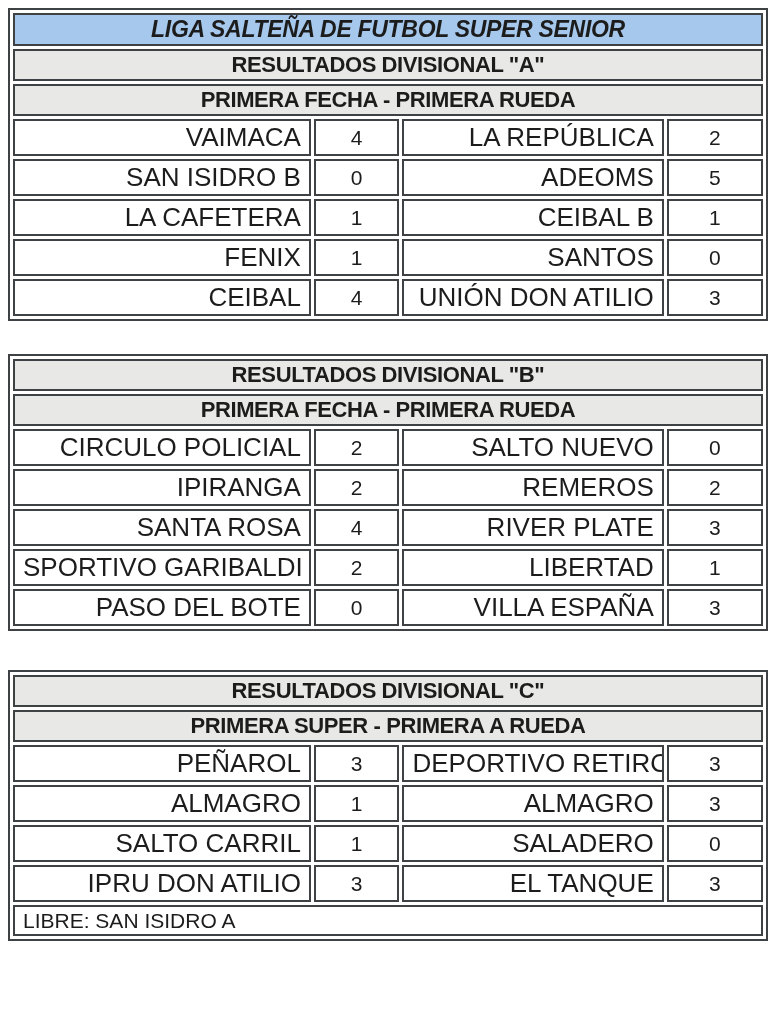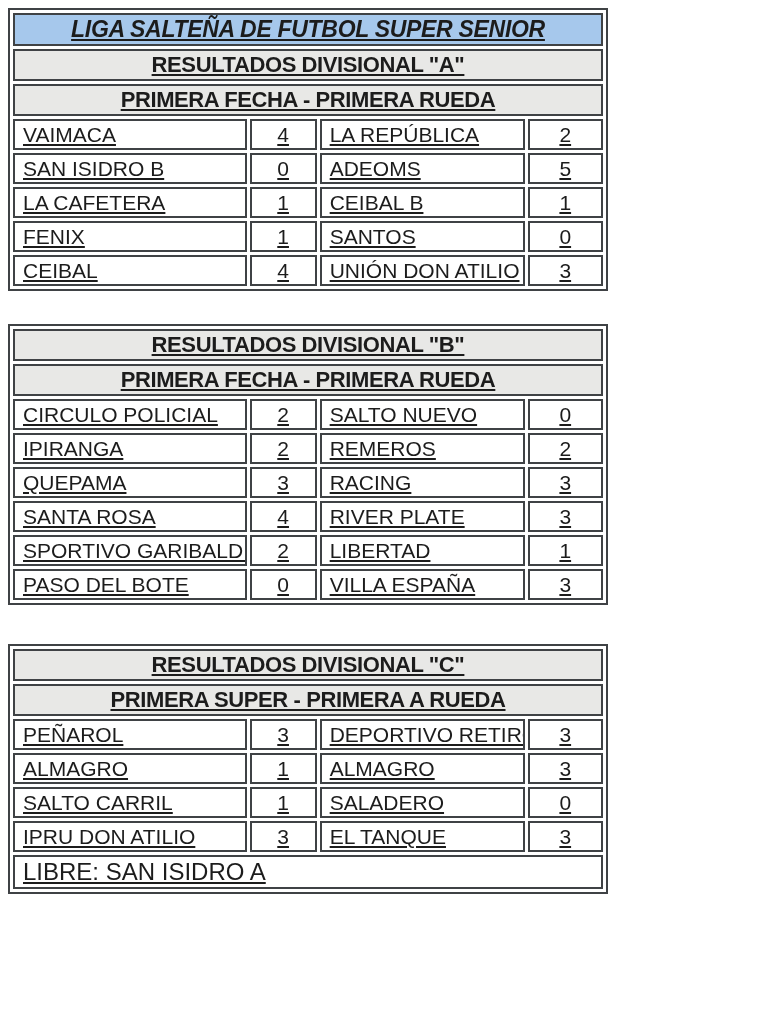--- a/index.html
+++ b/index.html
@@ -7,27 +7,26 @@
   body {
     width: 776px;
     height: 1024px;
     background: #ffffff;
     font-family: "Liberation Sans", sans-serif;
     color: #1c1c1c;
     overflow: hidden;
   }
   .sheet { padding: 8px; }
   table.results {
-    width: 600px;
+    width: 760px;
     border-collapse: separate;
     border-spacing: 3px;
     border: 2px solid #3f4245;
     background: #ffffff;
     table-layout: fixed;
-    text-decoration: underline;
   }
   table.table-a { margin-bottom: 33px; }
   table.table-b { margin-bottom: 39px; }
   col.c-team1  { width: 39.0%; }
   col.c-score1 { width: 11.2%; }
   col.c-team2  { width: 34.2%; }
   col.c-score2 { width: 12.6%; }
   td {
     border: 2px solid #3f4245;
     height: 31px;
@@ -45,30 +44,30 @@
     letter-spacing: -0.3px;
   }
   td.head-cell {
     background: #e8e8e6;
     text-align: center;
     font-weight: bold;
     font-size: 22px;
     letter-spacing: -0.4px;
   }
   td.team {
-    text-align: left;
-    font-size: 21px;
+    text-align: right;
+    font-size: 26px;
   }
   td.score {
     text-align: center;
     font-size: 21px;
   }
   td.note-cell {
     text-align: left;
-    font-size: 24px;
+    font-size: 21px;
   }
 </style>
 </head>
 <body>
 
 <div class="sheet">
 
   <table class="results table-a">
     <colgroup>
       <col class="c-team1">
@@ -139,26 +138,20 @@
       <td class="team">SALTO NUEVO</td>
       <td class="score">0</td>
     </tr>
     <tr>
       <td class="team">IPIRANGA</td>
       <td class="score">2</td>
       <td class="team">REMEROS</td>
       <td class="score">2</td>
     </tr>
     <tr>
-      <td class="team">QUEPAMA</td>
-      <td class="score">3</td>
-      <td class="team">RACING</td>
-      <td class="score">3</td>
-    </tr>
-    <tr>
       <td class="team">SANTA ROSA</td>
       <td class="score">4</td>
       <td class="team">RIVER PLATE</td>
       <td class="score">3</td>
     </tr>
     <tr>
       <td class="team">SPORTIVO GARIBALDI</td>
       <td class="score">2</td>
       <td class="team">LIBERTAD</td>
       <td class="score">1</td>

